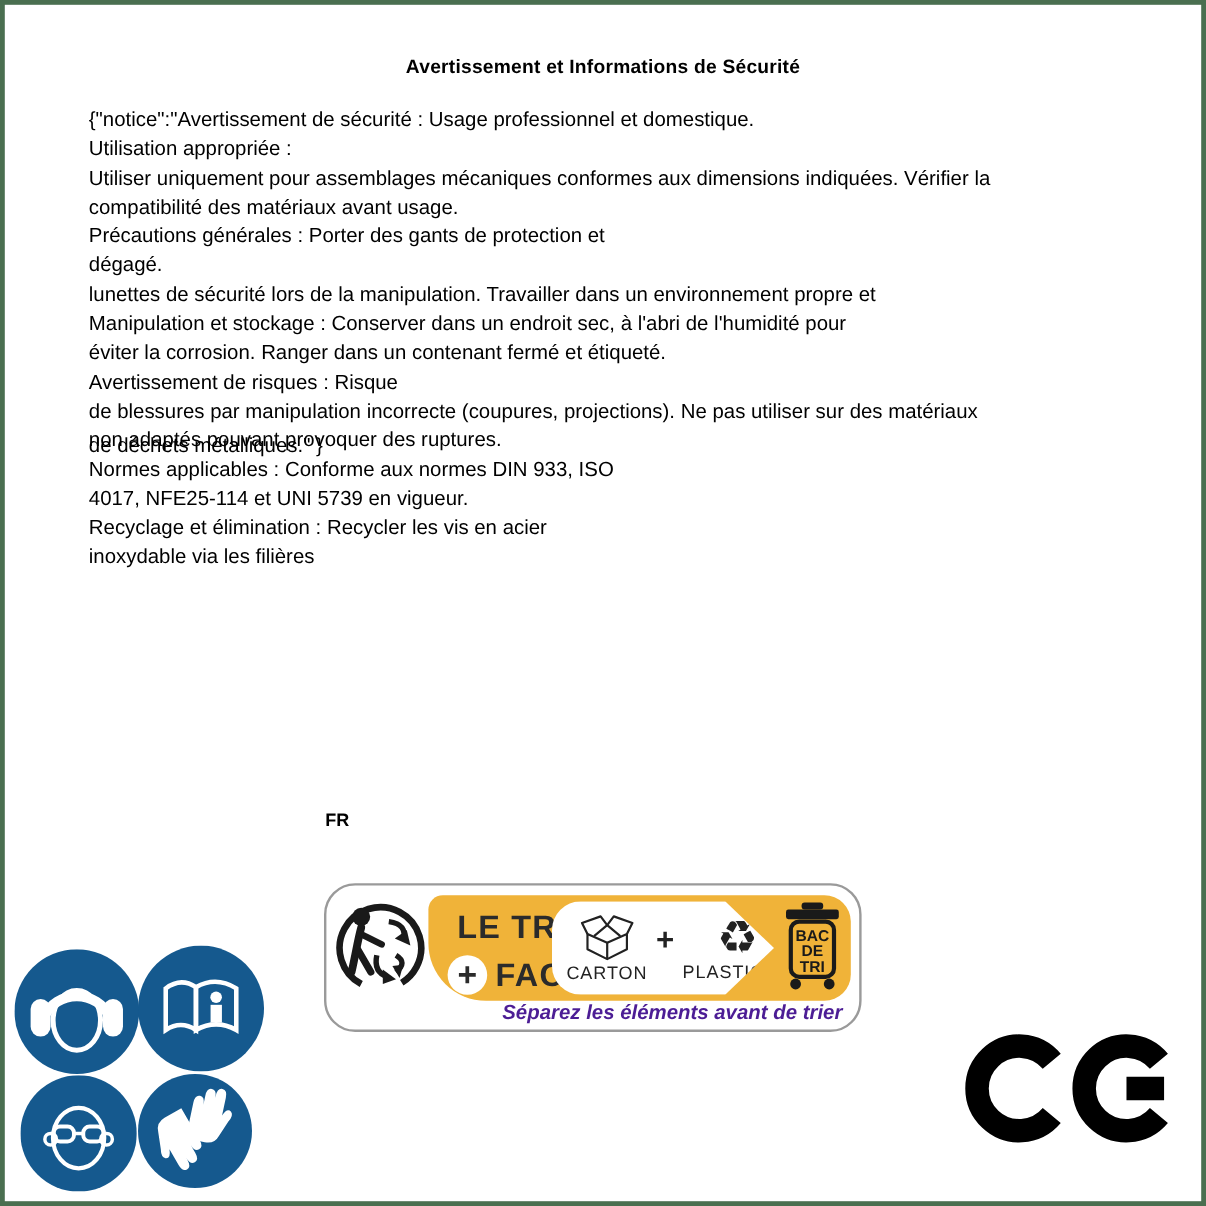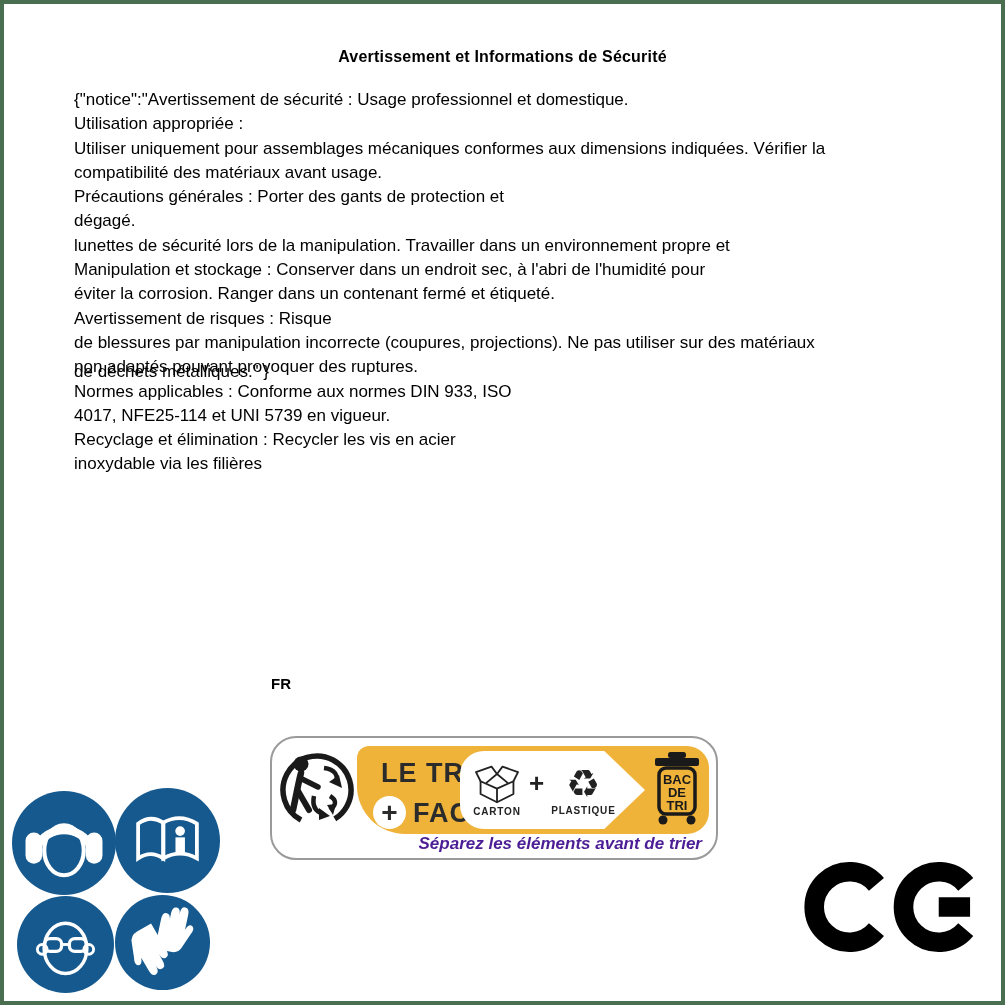--- a/index.html
+++ b/index.html
@@ -45,21 +45,21 @@
     display:flex; align-items:center; justify-content:center; line-height:1;
   }
   .facile{position:absolute; left:56px; top:52px; font-size:27px; font-weight:bold; color:#2b2b2b; letter-spacing:1px;}
   .bubble{
     position:absolute; left:188px; top:13px; width:185px; height:78px; background:#fff;
     border-radius:24px 0 0 24px;
     clip-path:polygon(0 0, 78% 0, 100% 50%, 78% 100%, 0 100%);
     display:flex; align-items:center; padding-left:12px; box-sizing:border-box; gap:5px;
   }
   .mat{display:flex; flex-direction:column; align-items:center; gap:1px;}
-  .mat-label{font-size:10px; font-weight:bold; color:#222; letter-spacing:.8px;}
+  .mat-label{font-size:15px; font-weight:normal; color:#222; letter-spacing:.8px;}
   .mid-plus{font-size:26px; font-weight:bold; color:#222; margin:0 2px 14px 2px;}
   .recycle-glyph{font-size:38px; line-height:40px; color:#222; font-family:"DejaVu Sans", sans-serif;}
   .bac{position:absolute; left:380px; top:13px; width:50px; height:74px;}
   .bac svg{display:block; width:100%; height:100%;}
   .separez{
     position:absolute; right:14px; bottom:4px;
     font-size:17px; font-weight:bold; font-style:italic; color:#4c1d95;
   }
   
   .address{

